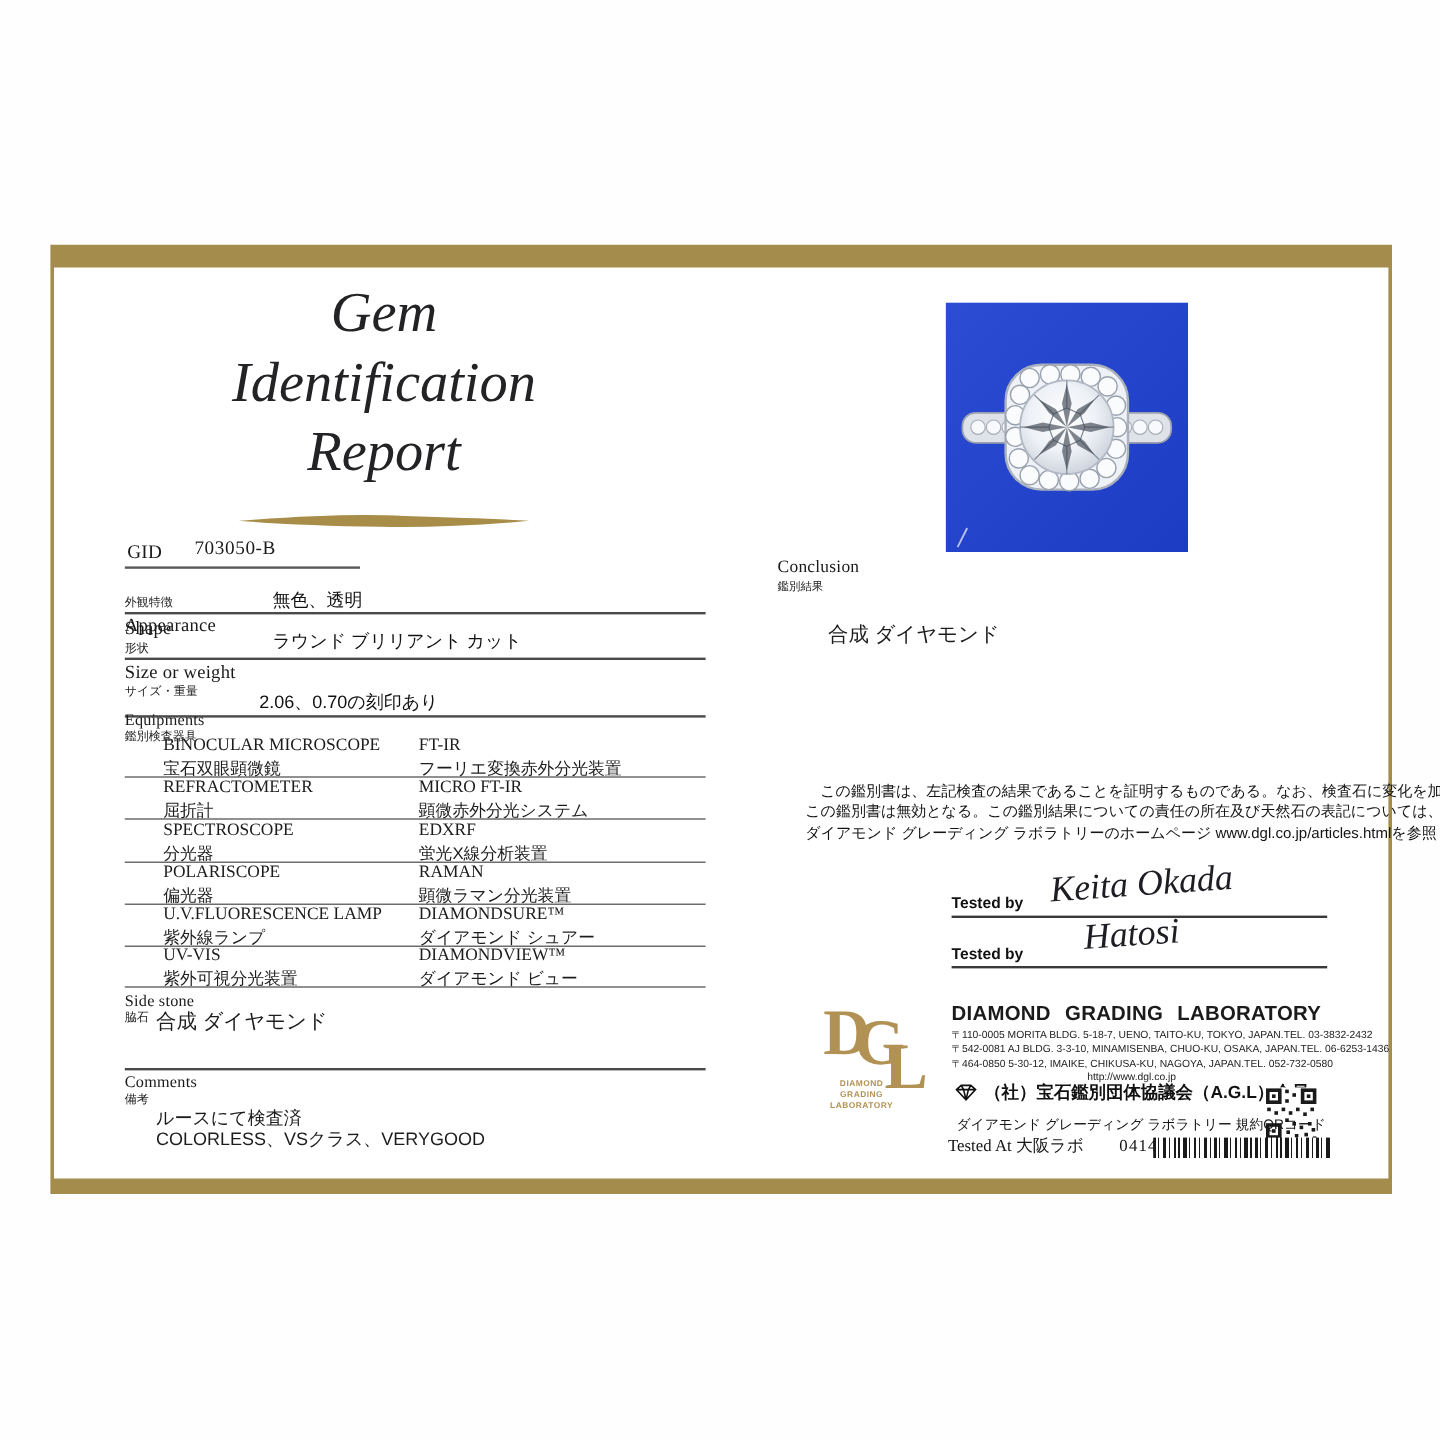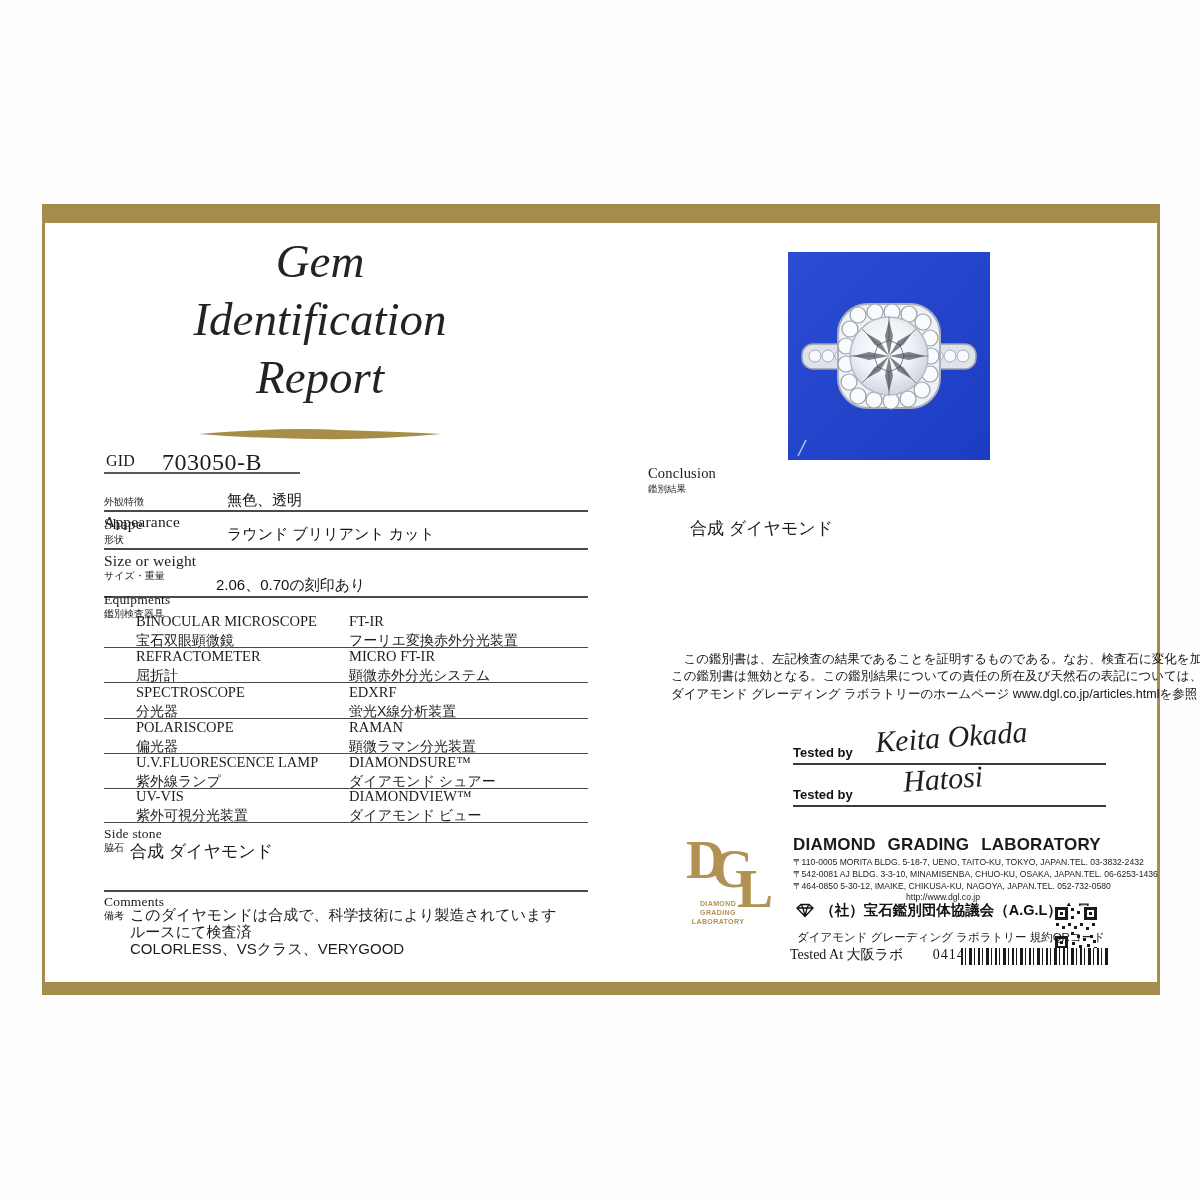--- a/index.html
+++ b/index.html
@@ -16,21 +16,21 @@
          font-style:italic;font-size:47px;line-height:58px;color:#232326;}
   .title div{white-space:nowrap;}
 
   
   .lbl-en{font-size:15.5px;color:#1a1a1a;letter-spacing:.2px;white-space:nowrap;}
   .lbl-en.small{font-size:13.5px;}
   .lbl-jp{font-size:10px;color:#222;font-family:"Liberation Sans",sans-serif;white-space:nowrap;}
   .val{font-size:15px;font-family:"Liberation Sans",sans-serif;color:#111;white-space:nowrap;}
   .rule{height:1.6px;background:#4a4a4a;}
   .gid-label{font-size:16px;}
-  .gid-value{font-size:24px;letter-spacing:.5px;}
+  .gid-value{font-size:16px;letter-spacing:.5px;}
 
   .equip-row{left:104px;width:484px;height:35px;border-bottom:1.6px solid #4a4a4a;box-sizing:border-box;}
   .equip-cell{position:absolute;top:0;margin-left:32px;}
   .equip-cell .en{font-size:14.5px;display:block;}
   .equip-cell .jp{font-size:14px;font-family:"Liberation Sans",sans-serif;display:block;margin-top:2px;}
 
   .ss-val{font-size:17px;font-family:"Liberation Sans",sans-serif;white-space:nowrap;}
   .comment-line{font-size:15px;font-family:"Liberation Sans",sans-serif;white-space:nowrap;}
 
   
@@ -165,21 +165,20 @@
       </div>
   </div>
 
   <span class="abs lbl-en small" style="left:104px;top:826px;">Side stone</span>
   <span class="abs lbl-jp" style="left:104px;top:841px;">脇石</span>
   <span class="abs ss-val" style="left:130px;top:840px;">合成  ダイヤモンド</span>
   <div class="abs rule" style="left:104px;top:890px;width:484px;"></div>
 
   <span class="abs lbl-en small" style="left:104px;top:894px;">Comments</span>
   <span class="abs lbl-jp" style="left:104px;top:909px;">備考</span>
-  <span class="abs comment-line" style="left:130px;top:906px;">このダイヤモンドは合成で、科学技術により製造されています</span>
   <span class="abs comment-line" style="left:130px;top:923px;">ルースにて検査済</span>
   <span class="abs comment-line" style="left:130px;top:940px;">COLORLESS、VSクラス、VERYGOOD</span>
 
   <svg class="abs" style="left:788px;top:252px;" width="202" height="208" viewBox="0 0 202 208">
     <defs>
       <radialGradient id="stone" cx="45%" cy="40%" r="65%">
         <stop offset="0%" stop-color="#ffffff"></stop>
         <stop offset="55%" stop-color="#eef1f6"></stop>
         <stop offset="100%" stop-color="#c9d0da"></stop>
       </radialGradient>

